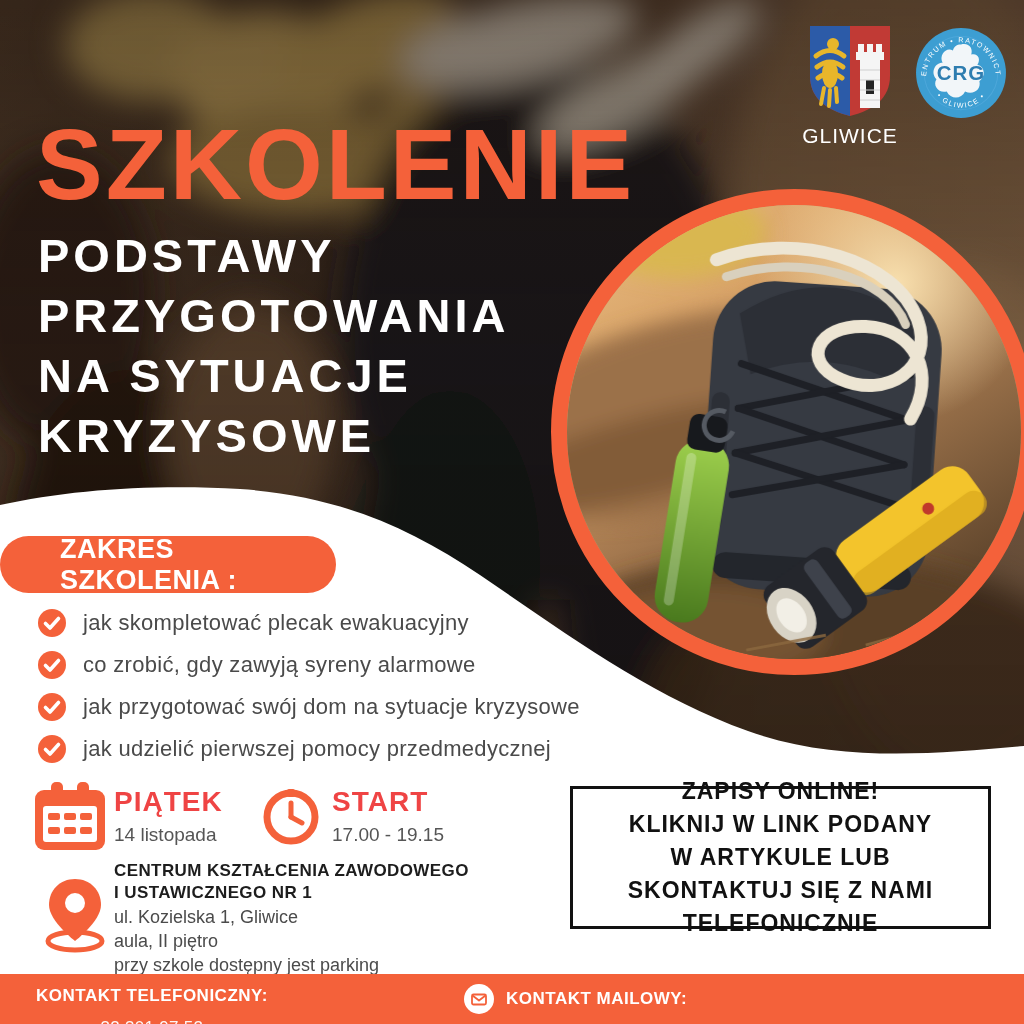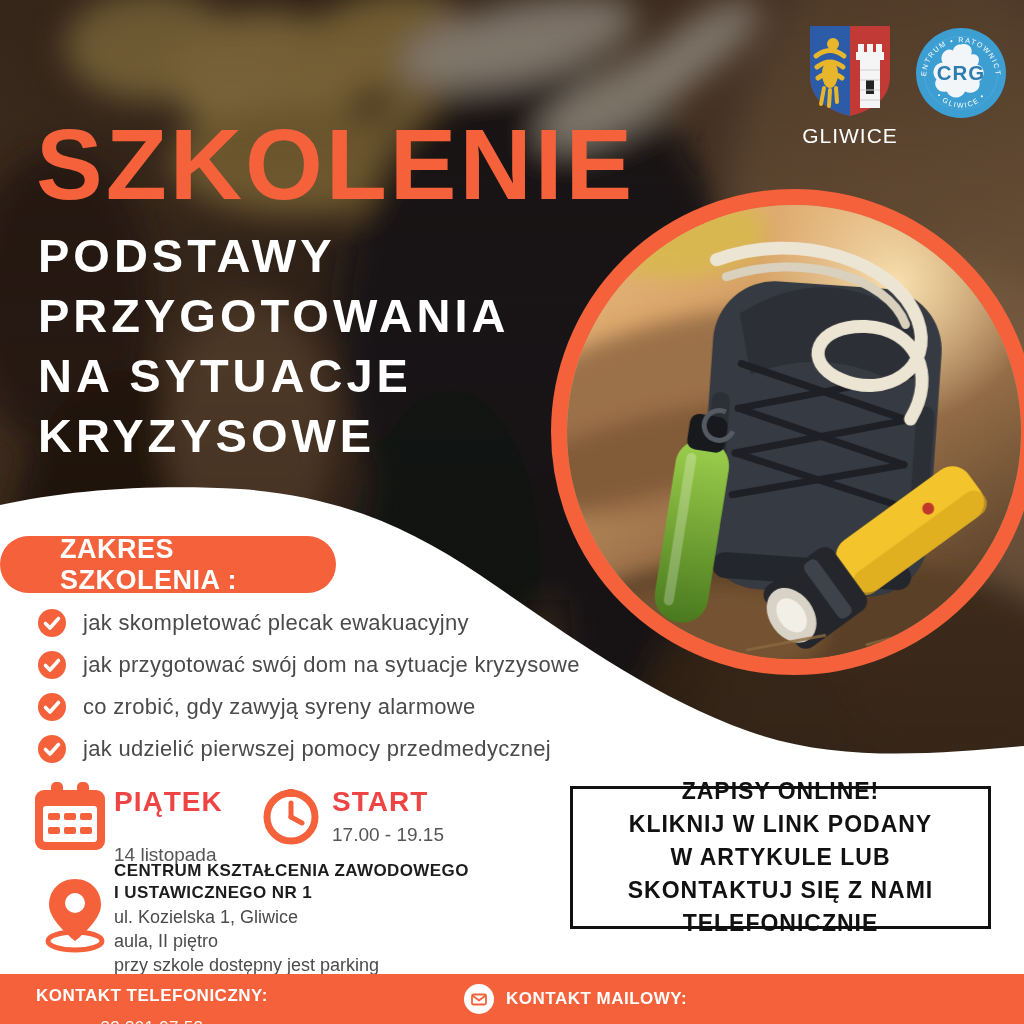--- a/index.html
+++ b/index.html
@@ -27,21 +27,21 @@
          border-radius:29px; display:flex; align-items:center; box-sizing:border-box; padding-left:60px;
          color:#fff; font-weight:700; font-size:27px; letter-spacing:0.5px; }
 
   .checklist{ position:absolute; left:38px; top:608px; width:600px; }
   .check-row{ display:flex; align-items:center; gap:17px; margin-bottom:13px; height:29px; }
   .check-row .txt{ font-size:22px; color:#4a4a4a; letter-spacing:0.3px; }
 
   .cal-icon{ position:absolute; left:33px; top:782px; }
   .sched-label{ position:absolute; font-weight:700; font-size:28px; color:#ef4444; letter-spacing:1px; }
   .sched-value{ position:absolute; font-size:19px; color:#555; }
-  .day-label{ left:114px; top:786px; } .day-value{ left:114px; top:844px; }
+  .day-label{ left:114px; top:786px; } .day-value{ left:114px; top:824px; }
   .clock-icon{ position:absolute; left:262px; top:788px; }
   .start-label{ left:332px; top:786px; } .start-value{ left:332px; top:824px; }
 
   .pin-icon{ position:absolute; left:44px; top:877px; }
   .venue-name{ position:absolute; left:114px; top:860px; font-weight:700; font-size:17px;
                line-height:22px; color:#1d1d1d; letter-spacing:0.4px; }
   .venue-details{ position:absolute; left:114px; top:905px; font-size:18px; line-height:24px; color:#4b4b4b; }
 
   .signup-box{ position:absolute; left:570px; top:786px; width:421px; height:143px; box-sizing:border-box;
                background:#ffffff; border:3px solid #111; display:flex; flex-direction:column;
@@ -247,28 +247,28 @@
           <circle cx="14" cy="14" r="14" fill="#F4613A"></circle>
           <polyline points="7.5,14.5 12,19 20.5,9.5" fill="none" stroke="#fff" stroke-width="3.6" stroke-linecap="round" stroke-linejoin="round"></polyline>
         </svg>
       <span class="txt">jak skompletować plecak ewakuacyjny</span>
     </div>
     <div class="check-row">
       <svg width="28" height="28" viewBox="0 0 28 28">
           <circle cx="14" cy="14" r="14" fill="#F4613A"></circle>
           <polyline points="7.5,14.5 12,19 20.5,9.5" fill="none" stroke="#fff" stroke-width="3.6" stroke-linecap="round" stroke-linejoin="round"></polyline>
         </svg>
-      <span class="txt">jak przygotować swój dom na sytuacje kryzysowe</span>
+      <span class="txt">co zrobić, gdy zawyją syreny alarmowe</span>
     </div>
     <div class="check-row">
       <svg width="28" height="28" viewBox="0 0 28 28">
           <circle cx="14" cy="14" r="14" fill="#F4613A"></circle>
           <polyline points="7.5,14.5 12,19 20.5,9.5" fill="none" stroke="#fff" stroke-width="3.6" stroke-linecap="round" stroke-linejoin="round"></polyline>
         </svg>
-      <span class="txt">co zrobić, gdy zawyją syreny alarmowe</span>
+      <span class="txt">jak przygotować swój dom na sytuacje kryzysowe</span>
     </div>
     <div class="check-row">
       <svg width="28" height="28" viewBox="0 0 28 28">
           <circle cx="14" cy="14" r="14" fill="#F4613A"></circle>
           <polyline points="7.5,14.5 12,19 20.5,9.5" fill="none" stroke="#fff" stroke-width="3.6" stroke-linecap="round" stroke-linejoin="round"></polyline>
         </svg>
       <span class="txt">jak udzielić pierwszej pomocy przedmedycznej</span>
     </div>
   </div>
 

